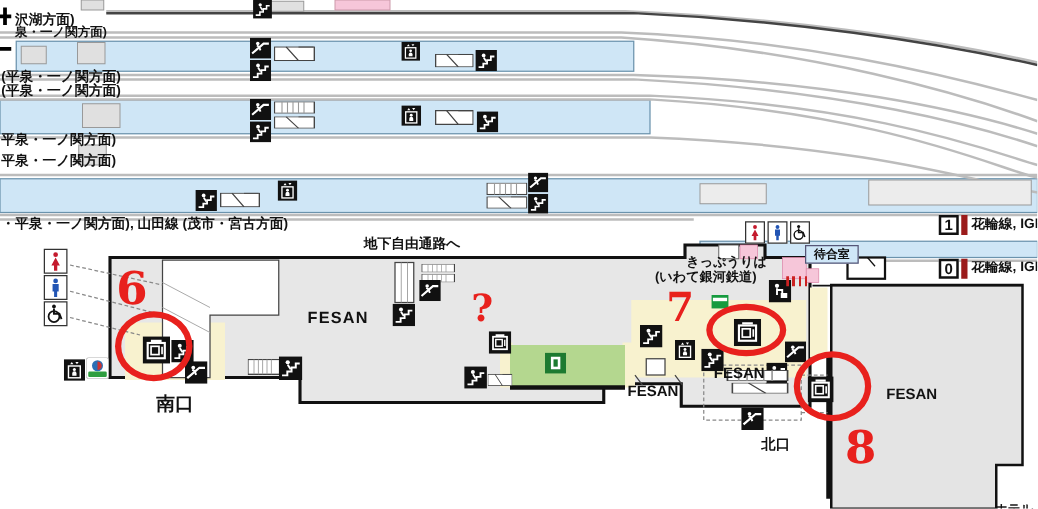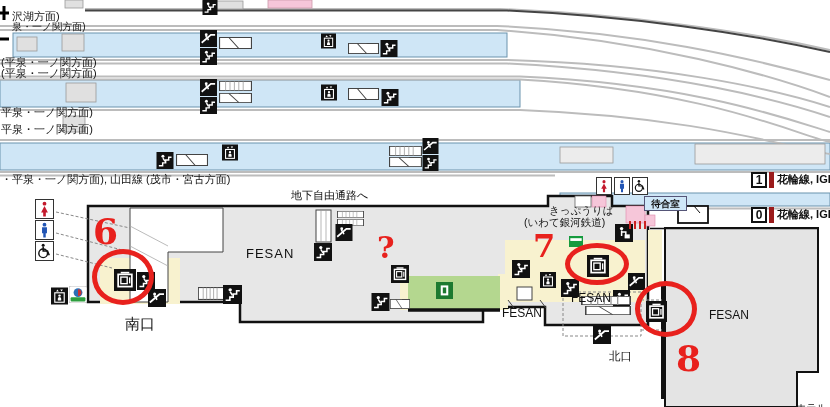--- a/index.html
+++ b/index.html
@@ -1,19 +1,19 @@
 <!DOCTYPE html>
 <html><head>
 <meta charset="utf-8">
 <style>
   html,body{margin:0;padding:0;background:#fff;}
   #map{position:relative;width:830px;height:407px;background:#fff;overflow:hidden;
        font-family:"Liberation Sans","DejaVu Sans",sans-serif;}
   svg.base{position:absolute;left:0;top:0;}
-  .lbl{position:absolute;font-weight:normal;color:#111;white-space:nowrap;line-height:1;}
+  .lbl{position:absolute;font-weight:bold;color:#111;white-space:nowrap;line-height:1;}
   .ic{position:absolute;}
   .ic svg{display:block;width:100%;height:100%;}
   .wc{background:#fff;border:1px solid #333;box-sizing:border-box;}
   .circle{position:absolute;border:5px solid #e8211d;border-radius:50%;box-sizing:border-box;background:transparent;}
   .num{position:absolute;color:#e8211d;font-weight:bold;font-family:"DejaVu Serif","Liberation Serif",serif;line-height:1;}
   .numbox{position:absolute;background:#fff;border:2px solid #111;box-sizing:border-box;
           font-weight:bold;font-size:12px;text-align:center;line-height:12px;color:#111;}
   .redbar{position:absolute;background:#9b1b1b;}
   .linelbl{position:absolute;font-weight:bold;font-size:11px;color:#111;white-space:nowrap;overflow:hidden;line-height:1;}
   .waitbox{position:absolute;background:#cfe7f8;border:1px solid #557;box-sizing:border-box;

